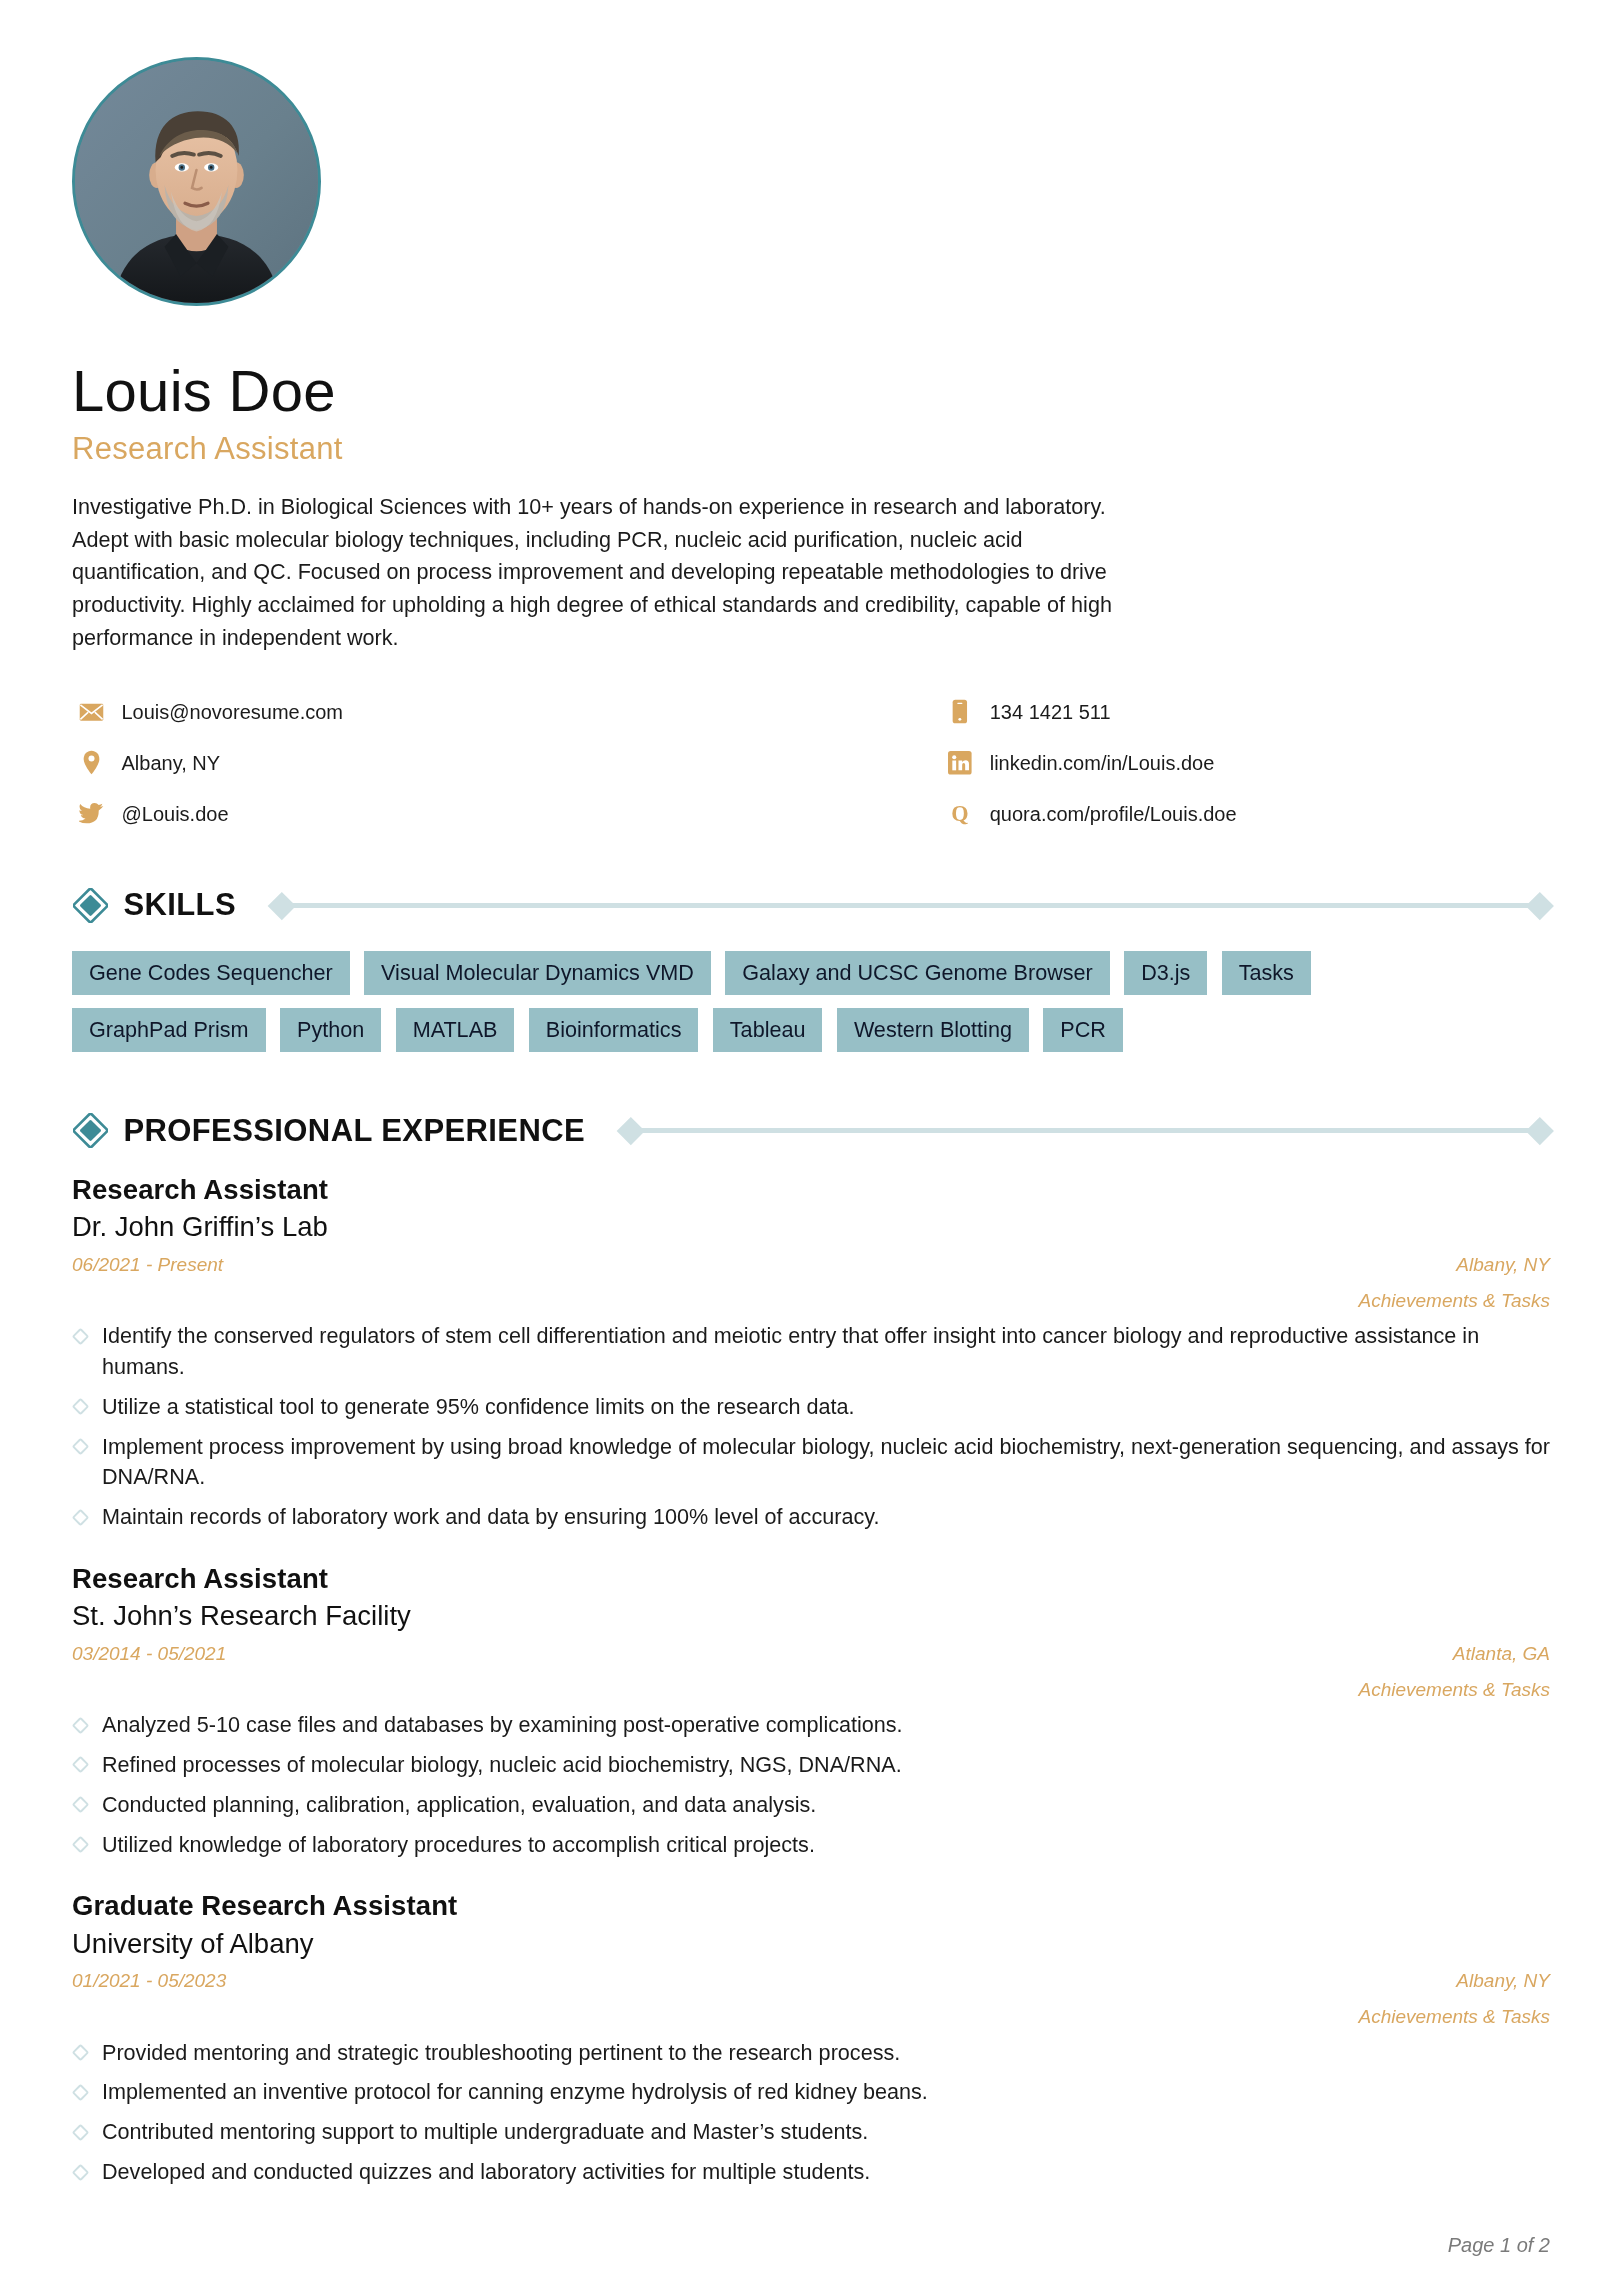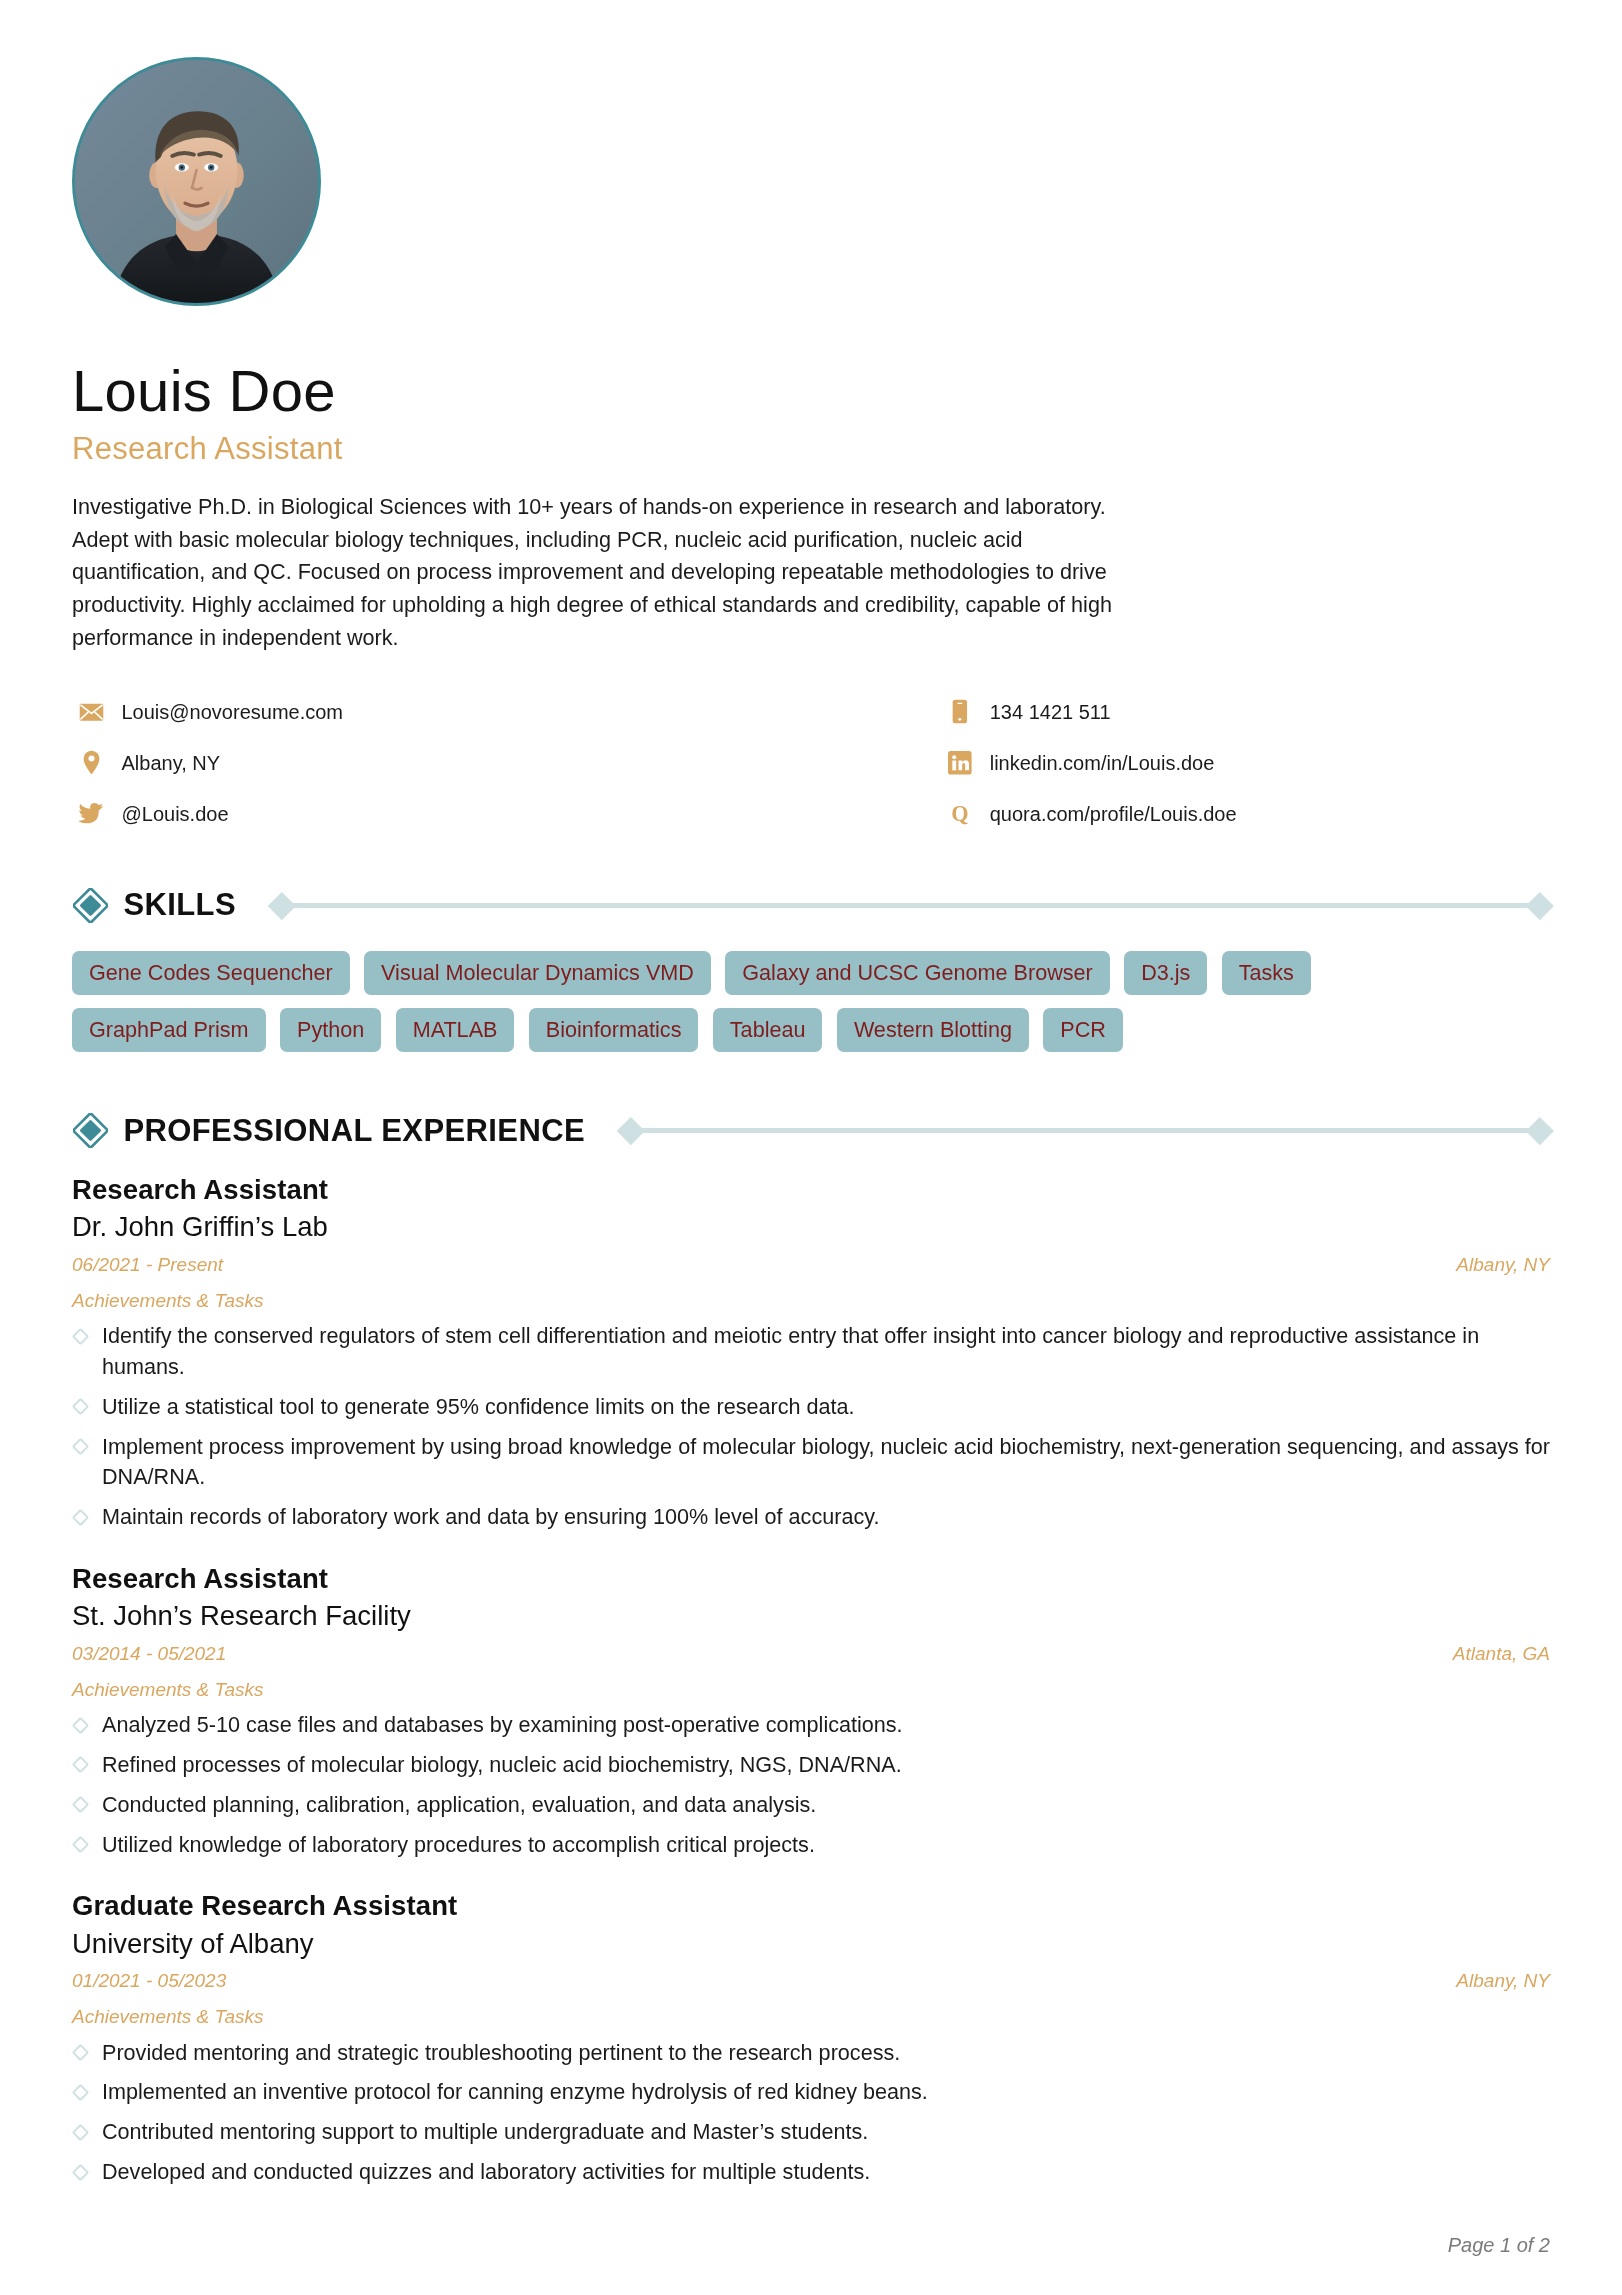--- a/index.html
+++ b/index.html
@@ -152,22 +152,22 @@
   
   .skills {
     margin-top: 27.5px;
     display: flex;
     flex-wrap: wrap;
     gap: 13px 14.4px;
     max-width: 1426px;
   }
   .skill-tag {
     background: #97bfc6;
-    color: #7f1d1d;
-    border-radius: 7px;
+    color: #0f172a;
+    border-radius: 0;
     padding: 10.5px 17px 11.8px 17px;
     font-size: 21.6px;
     font-weight: 300;
     line-height: 1;
     white-space: nowrap;
   }
 
   
   .jobs { margin-top: 25px; }
   .job { margin-bottom: 30px; }
@@ -195,20 +195,21 @@
     color: #d9a760;
     margin-bottom: 14.4px;
   }
   .job-meta .loc { text-align: right; }
   .ach-label {
     font-size: 19px;
     font-style: italic;
     font-weight: 300;
     color: #d9a760;
     margin-bottom: 9.2px;
+    text-align: right;
   }
   .bullets { list-style: none; margin: 0; padding: 0; }
   .bullet {
     display: flex;
     align-items: flex-start;
     gap: 13px;
     margin-bottom: 9.2px;
     font-size: 21.6px;
     font-weight: 300;
     line-height: 1.42;

